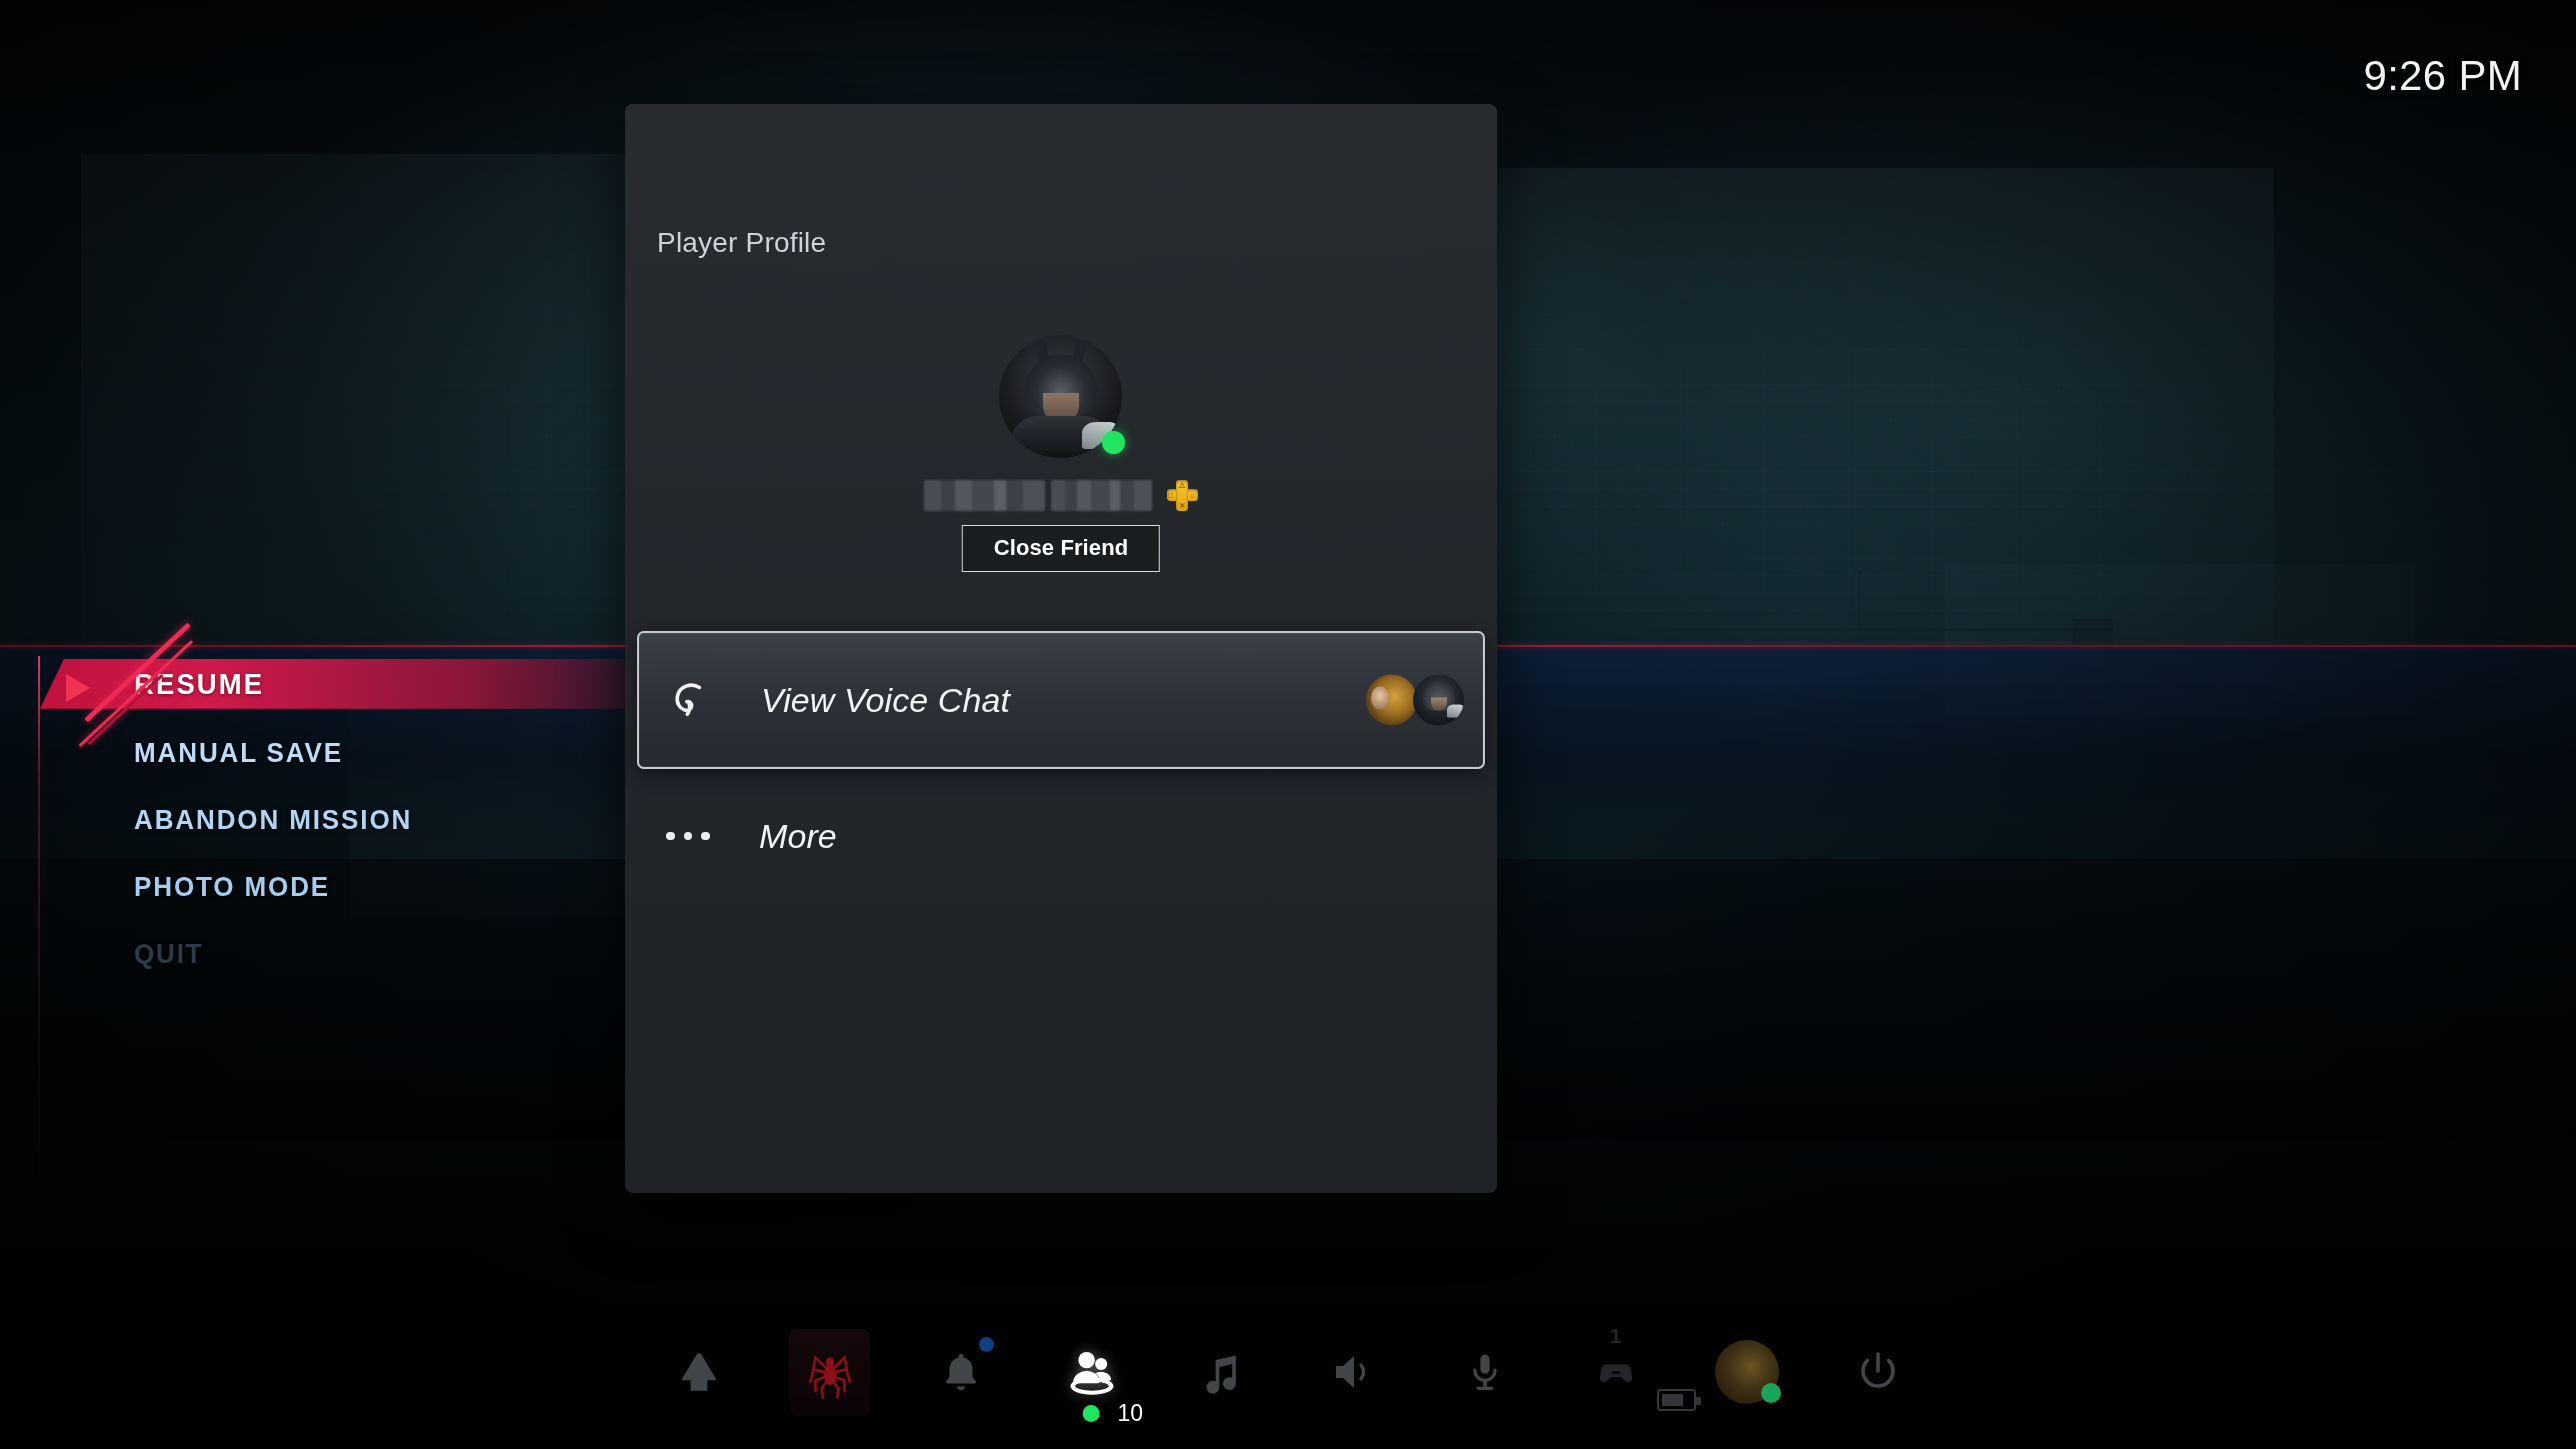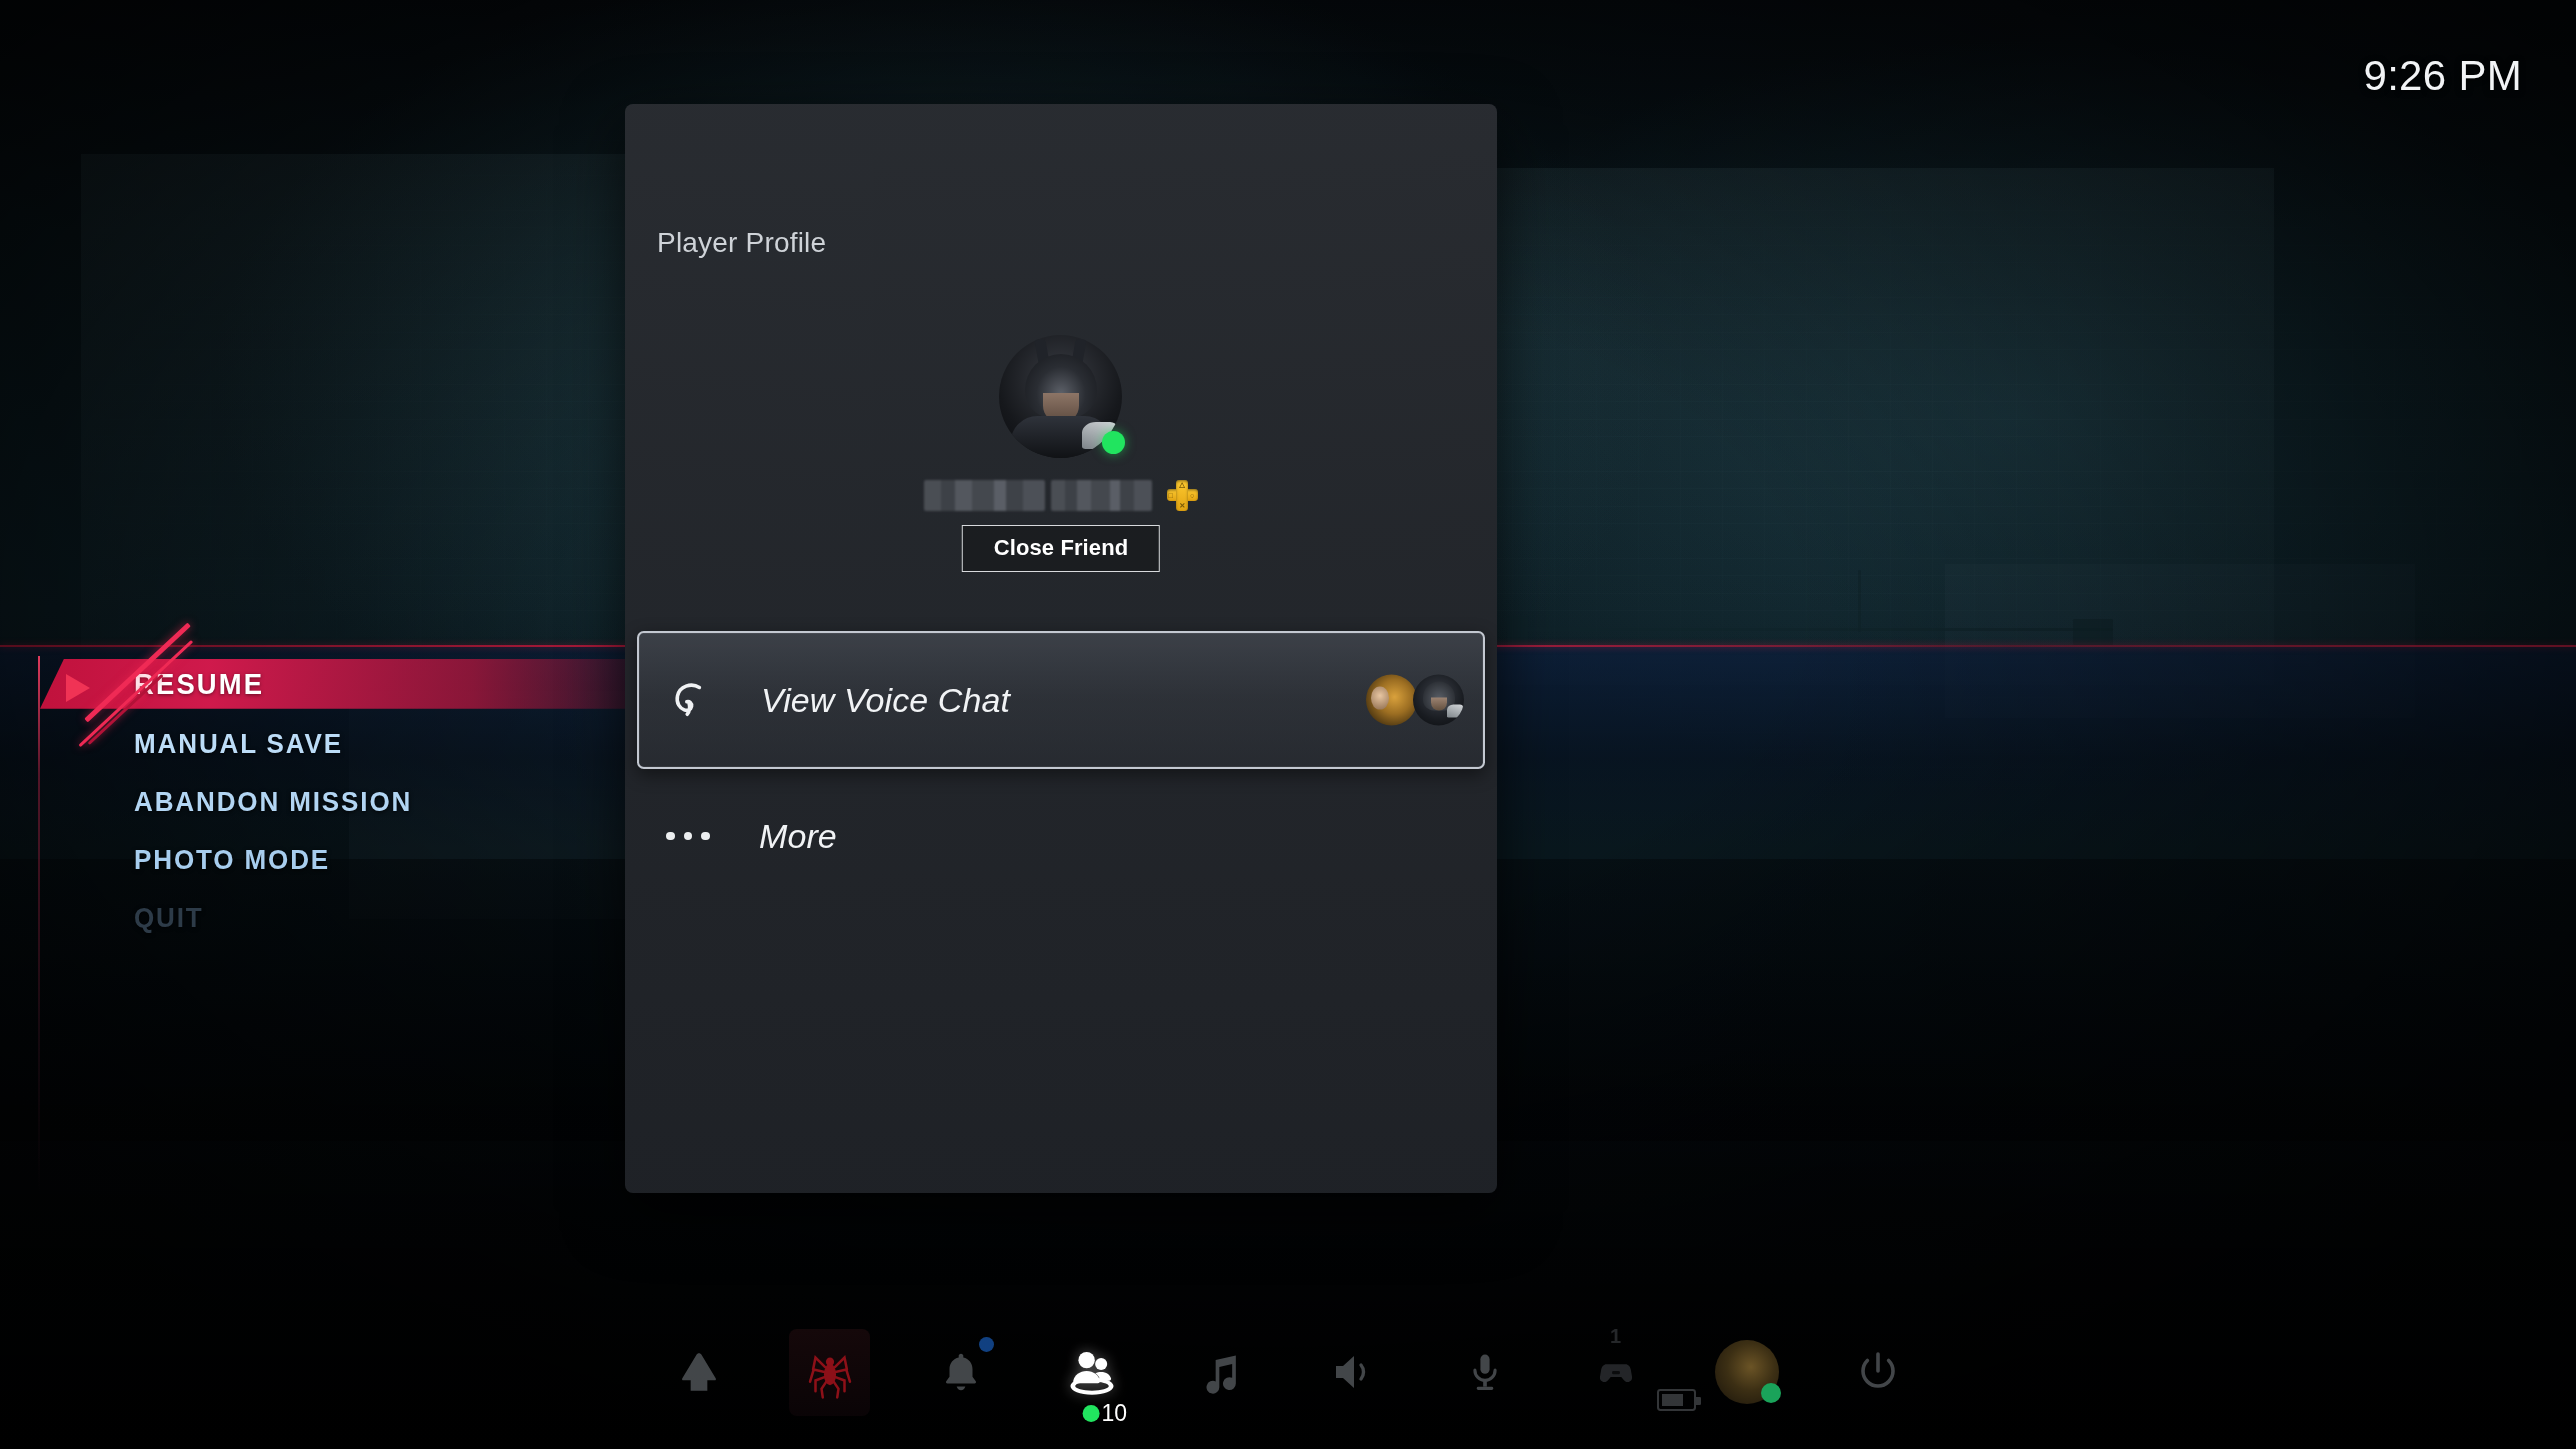--- a/index.html
+++ b/index.html
@@ -84,21 +84,21 @@
   .slash{
     position:absolute; background:#ef2a55; border-radius:1.3px;
     transform:rotate(-43deg); transform-origin:center;
     box-shadow:0 0 8px rgba(240,40,80,.6);
   }
   .arrow-tri{
     position:absolute; left:66px; top:14.8px; width:0; height:0;
     border-left:24px solid #f03355; border-top:14.8px solid transparent; border-bottom:14.8px solid transparent;
   }
   .pause-item{
-    height:46px; display:flex; align-items:center; margin-top:12px;
+    height:46px; display:flex; align-items:center; margin-top:21px;
     font-size:28px; font-weight:700; letter-spacing:2px;
     transform-origin:left center;
   }
   .pause-item .lbl{
     margin-left:134px; transform:scaleX(.93); transform-origin:left center;
     text-shadow:0 1.3px 4.7px rgba(0,0,0,.8);
   }
   .pi-1 .lbl{ color:#bcdcf7; }
   .pi-2 .lbl{ color:#bcdcf7; }
   .pi-3 .lbl{ color:#b2d5f3; }
@@ -257,21 +257,21 @@
   .tb svg{ display:block; }
   .tb.dim{ opacity:.60; }
   .tb.dimmer{ opacity:.48; }
   .tb.active svg{ filter:drop-shadow(0 0 6.7px rgba(255,255,255,.35)); }
   .notif-blue{
     position:absolute; right:16px; top:14.8px; width:14.8px; height:14.8px; border-radius:50%;
     background:#1c6bd6;
   }
   .friends-badge{
     position:absolute; left:50%; bottom:-5.4px; transform:translateX(-9.4px);
-    display:flex; align-items:center; gap:2px;
+    display:flex; align-items:center; gap:18px;
   }
   .friends-badge .gd{ width:17.4px; height:17.4px; border-radius:50%; background:#21e45f; }
   .friends-badge .cnt{ color:#ffffff; font-size:23px; font-weight:400; }
   .game-tile{
     width:81px; height:87px; border-radius:8px;
     background:linear-gradient(180deg,#15080a,#0a0406);
     display:flex; align-items:center; justify-content:center;
   }
   .ctrl-num{
     position:absolute; left:50%; top:2.7px; transform:translateX(-50%);

